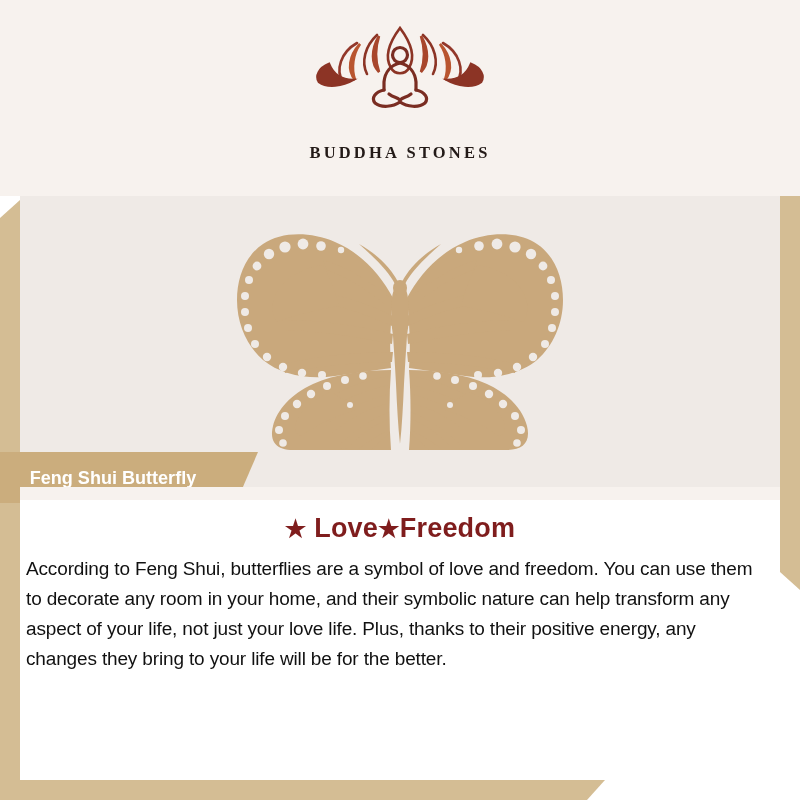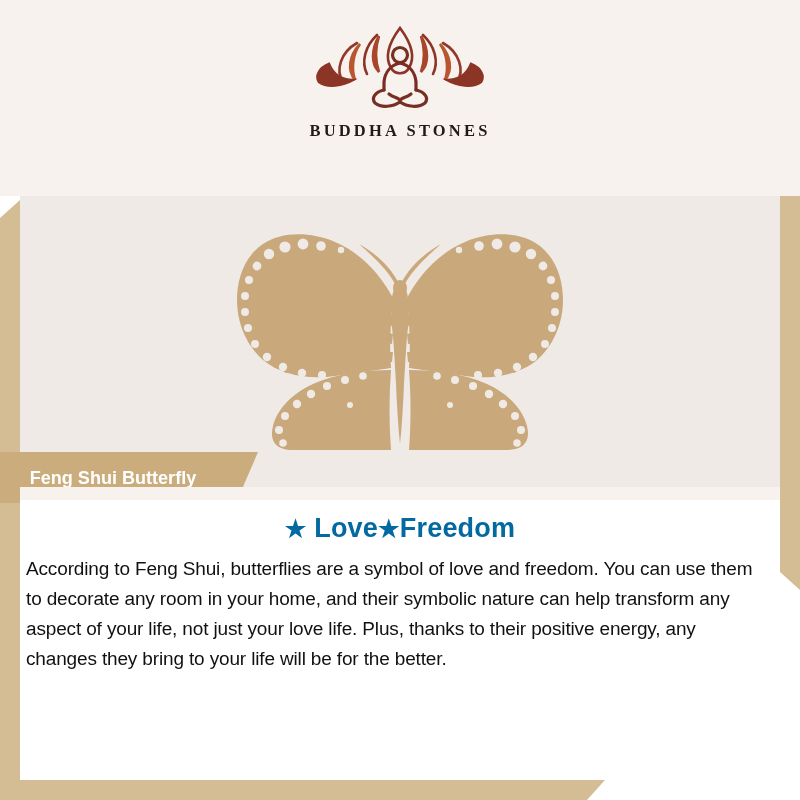--- a/index.html
+++ b/index.html
@@ -33,21 +33,21 @@
     clip-path:polygon(0 0, 100% 0, calc(100% - 18px) 100%, 0 100%);
   }
 
   
   .top-area{
     position:absolute;top:0;left:0;width:800px;height:196px;
     background:#f7f2ee;
   }
   .logo-wrap{
     position:absolute;top:18px;left:0;width:800px;
-    display:flex;flex-direction:column;align-items:center;
+    display:flex;flex-direction:column;align-items:center;gap:22px;
   }
   .logo-mark{display:block;}
   .logo-word{
     margin-top:4px;
     font-family:"Liberation Serif", serif;
     font-size:16.5px;font-weight:700;letter-spacing:3.2px;
     color:#231a17;
   }
 
   
@@ -91,21 +91,21 @@
     background:#f7f2ee;
   }
 
   
   .body-area{
     position:absolute;top:500px;left:20px;width:760px;height:280px;
     background:#ffffff;
   }
   .love-freedom{
     margin-top:13px;text-align:center;
-    font-size:27px;font-weight:700;color:#0369a1;
+    font-size:27px;font-weight:700;color:#7f1d1d;
     letter-spacing:.2px;white-space:nowrap;
   }
   .love-freedom .star{font-size:24px;}
   .paragraph{
     margin:10px 6px 0 6px;
     font-size:19.2px;line-height:30px;color:#111111;
     text-align:left;letter-spacing:-.15px;
     transform:scaleX(.99);transform-origin:left top;
   }
 </style>

